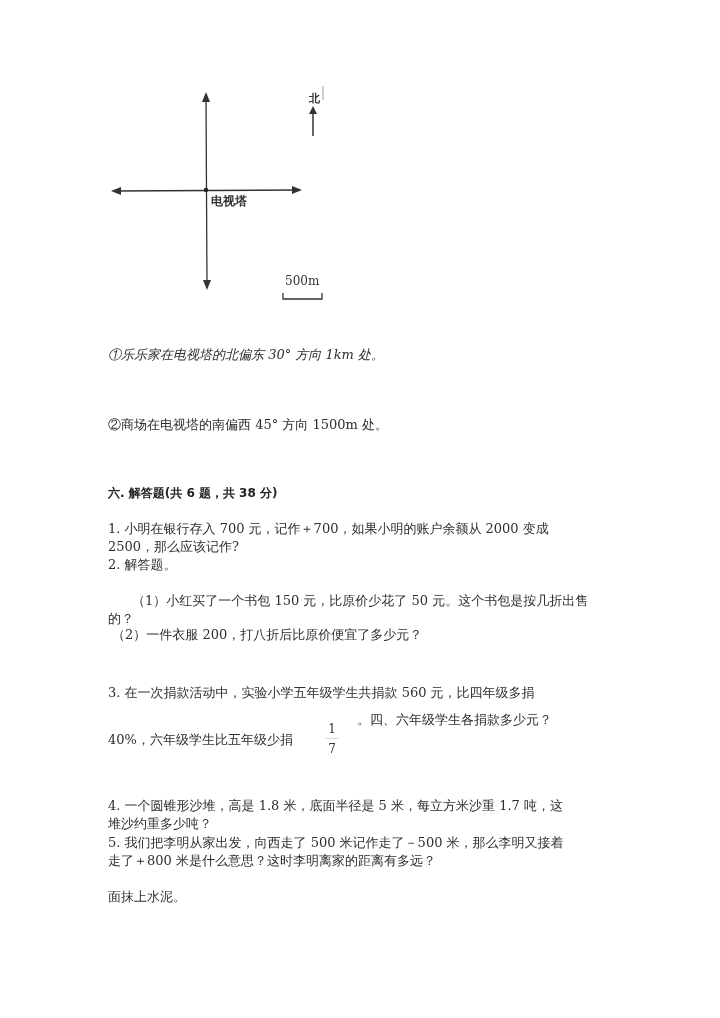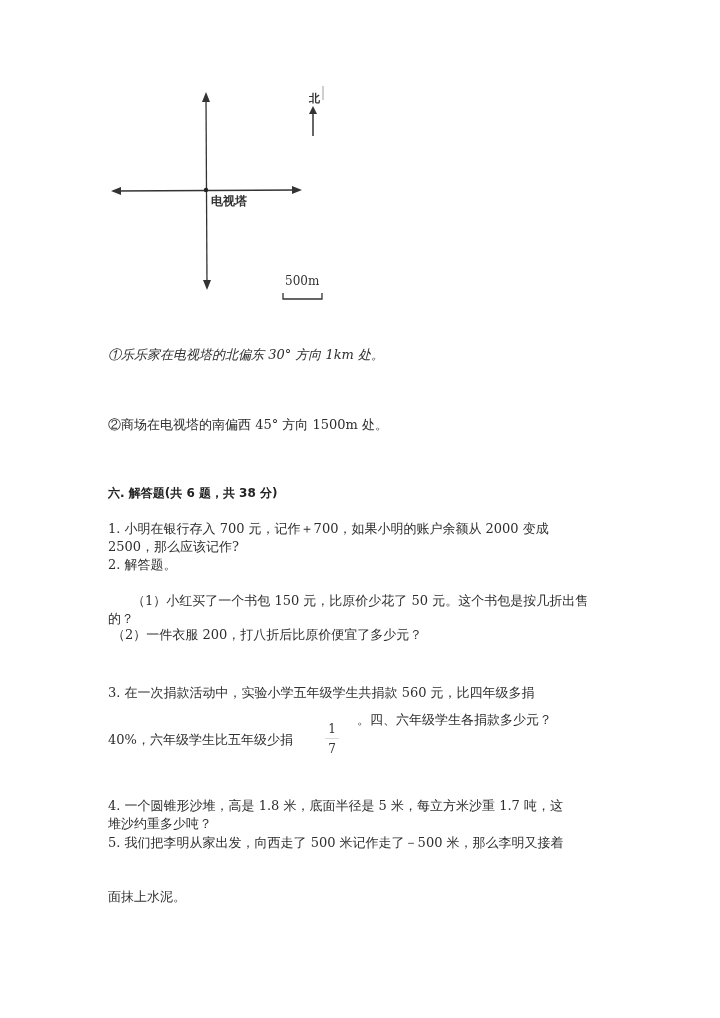--- a/index.html
+++ b/index.html
@@ -141,16 +141,17 @@
     <span class="num">1</span>
     <span class="bar"></span>
     <span class="den">7</span>
   </div>
   <div class="line" style="top:711px; left:357px;">。四、六年级学生各捐款多少元？</div>
 
   <div class="line" style="top:797px;">4. 一个圆锥形沙堆，高是 1.8 米，底面半径是 5 米，每立方米沙重 1.7 吨，这</div>
   <div class="line" style="top:815px;">堆沙约重多少吨？</div>
 
   <div class="line" style="top:834px;">5. 我们把李明从家出发，向西走了 500 米记作走了－500 米，那么李明又接着</div>
+  <div class="line" style="top:852px;">走了＋800 米是什么意思？这时李明离家的距离有多远？</div>
 
   <div class="line" style="top:888px;">面抹上水泥。</div>
 
 </div>
 
 </body></html>

